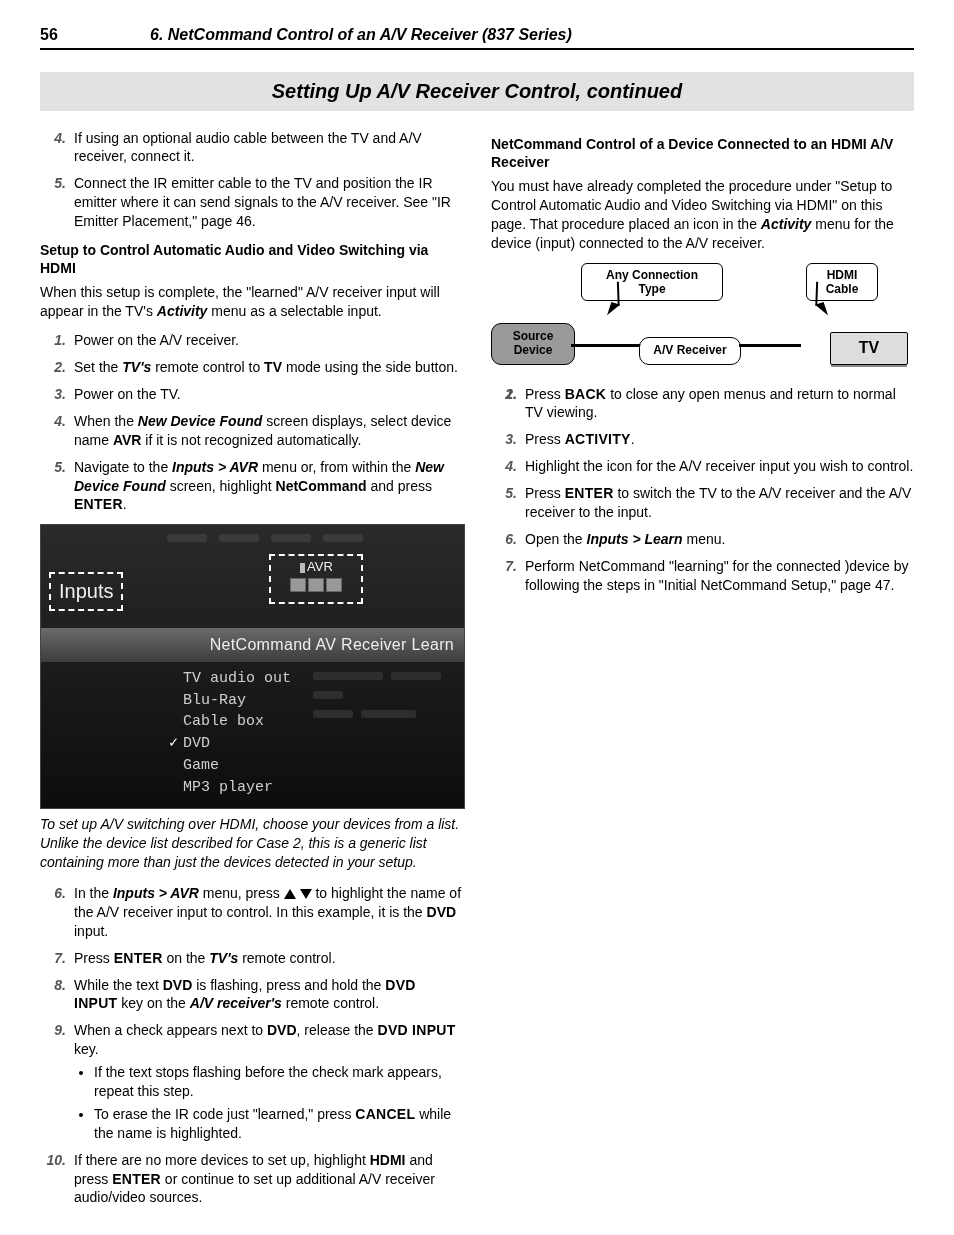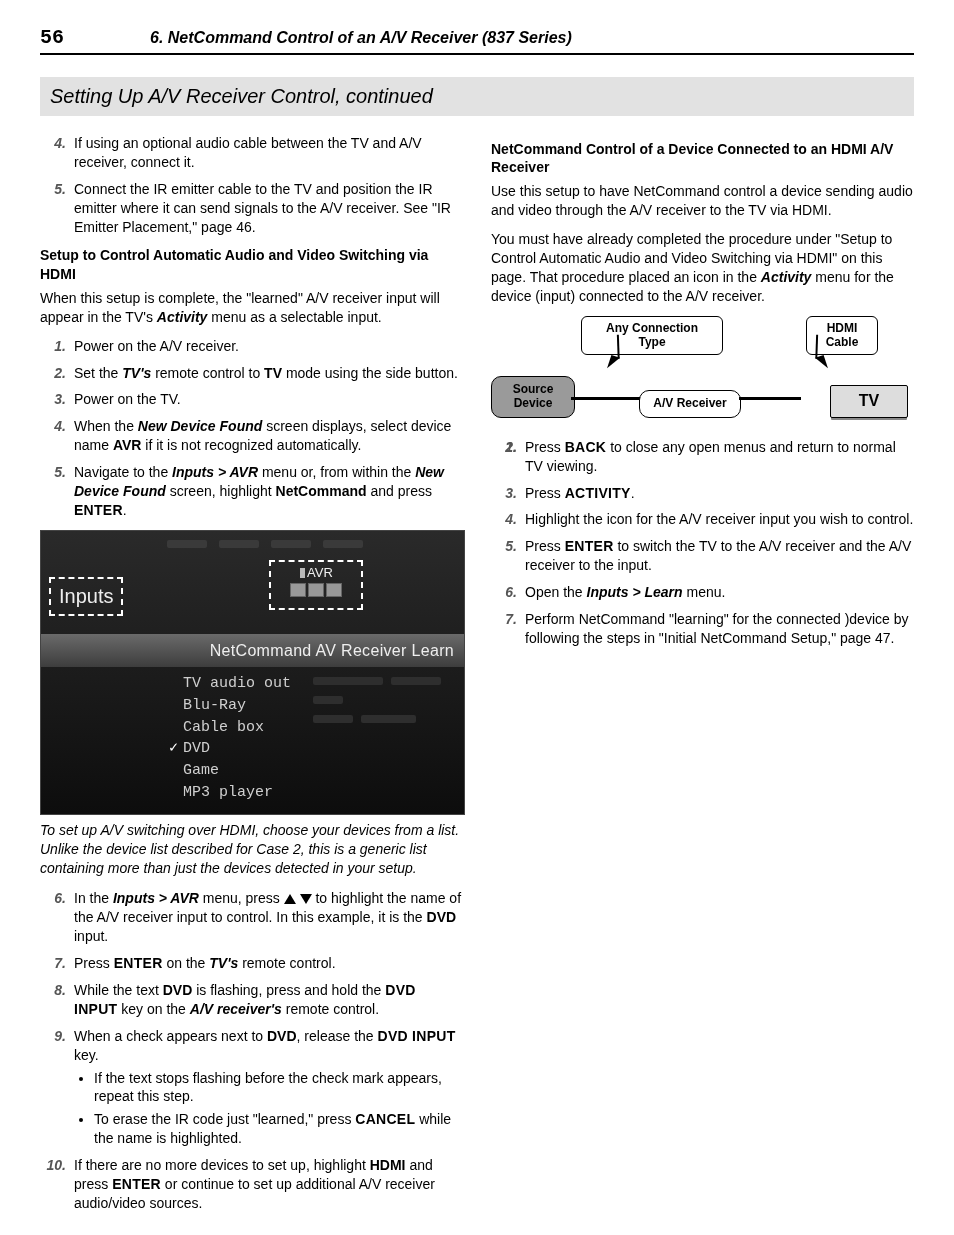--- a/index.html
+++ b/index.html
@@ -15,39 +15,39 @@
   }
   .header-row {
     display: flex;
     align-items: baseline;
     border-bottom: 2px solid #000;
     padding-bottom: 2px;
     margin-bottom: 22px;
   }
   .page-num {
     font-weight: bold;
-    font-size: 20px;
+    font-size: 16px;
     width: 110px;
-    font-family: Liberation Mono, monospace;
   }
   .chapter-title {
     font-weight: bold;
     font-style: italic;
     font-size: 16px;
   }
   .section-bar {
     background: #e2e2e2;
     padding: 6px 10px;
     margin-bottom: 18px;
   }
   .section-bar h2 {
     margin: 0;
     font-size: 20px;
     font-style: italic;
-    font-weight: normal;
+    font-weight: bold;
+    text-align: center;
   }
   .cols {
     display: flex;
     gap: 28px;
   }
   .col {
     flex: 1;
     min-width: 0;
   }
   ol.steps {
@@ -317,21 +317,20 @@
         <li><span class="num">9.</span><span>When a check appears next to <span class="b">DVD</span>, release the <span class="sc">DVD INPUT</span> key.</span><ul class="bullets">
             <li>If the text stops flashing before the check mark appears, repeat this step.</li>
             <li>To erase the IR code just "learned," press <span class="sc">CANCEL</span> while the name is highlighted.</li>
           </ul></li>
         <li><span class="num">10.</span><span>If there are no more devices to set up, highlight <span class="b">HDMI</span> and press <span class="sc">ENTER</span> or continue to set up additional A/V receiver audio/video sources.</span></li>
       </ol>
   </div>
 
   <div class="col">
     <div class="subhead">NetCommand Control of a Device Connected to an HDMI A/V Receiver</div>
-    <p>Use this setup to have NetCommand control a device sending audio and video through the A/V receiver to the TV via HDMI.</p>
     <p>
       <span>You must have already completed the procedure under "Setup to Control Automatic Audio and Video Switching via HDMI" on this page.  That procedure placed an icon in the </span><span class="bi">Activity</span><span> menu for the device (input) connected to the A/V receiver.</span>
     </p>
 
     <div class="diagram">
       <div class="d-label-any">Any Connection Type</div>
       <div class="d-label-hdmi">HDMI Cable</div>
       <div class="d-arrow1"></div>
       <div class="d-arrow2"></div>
       <div class="d-source">Source Device</div>

